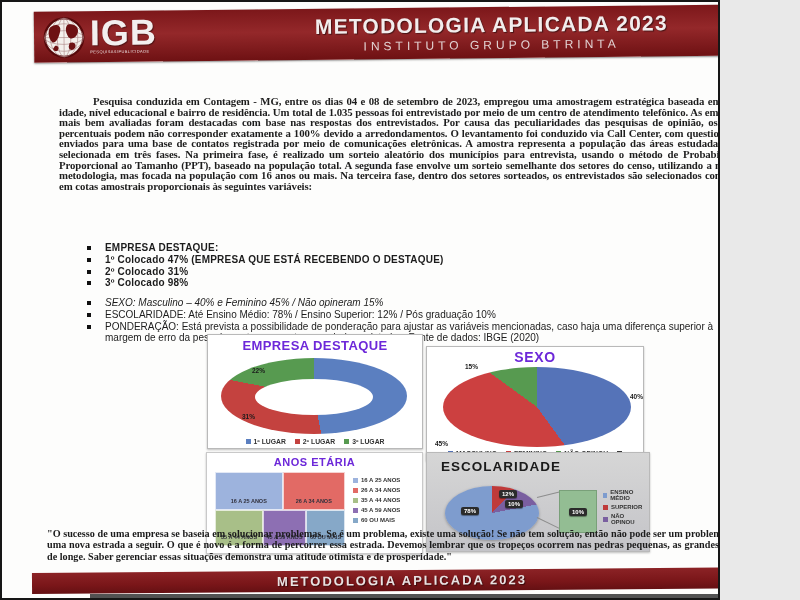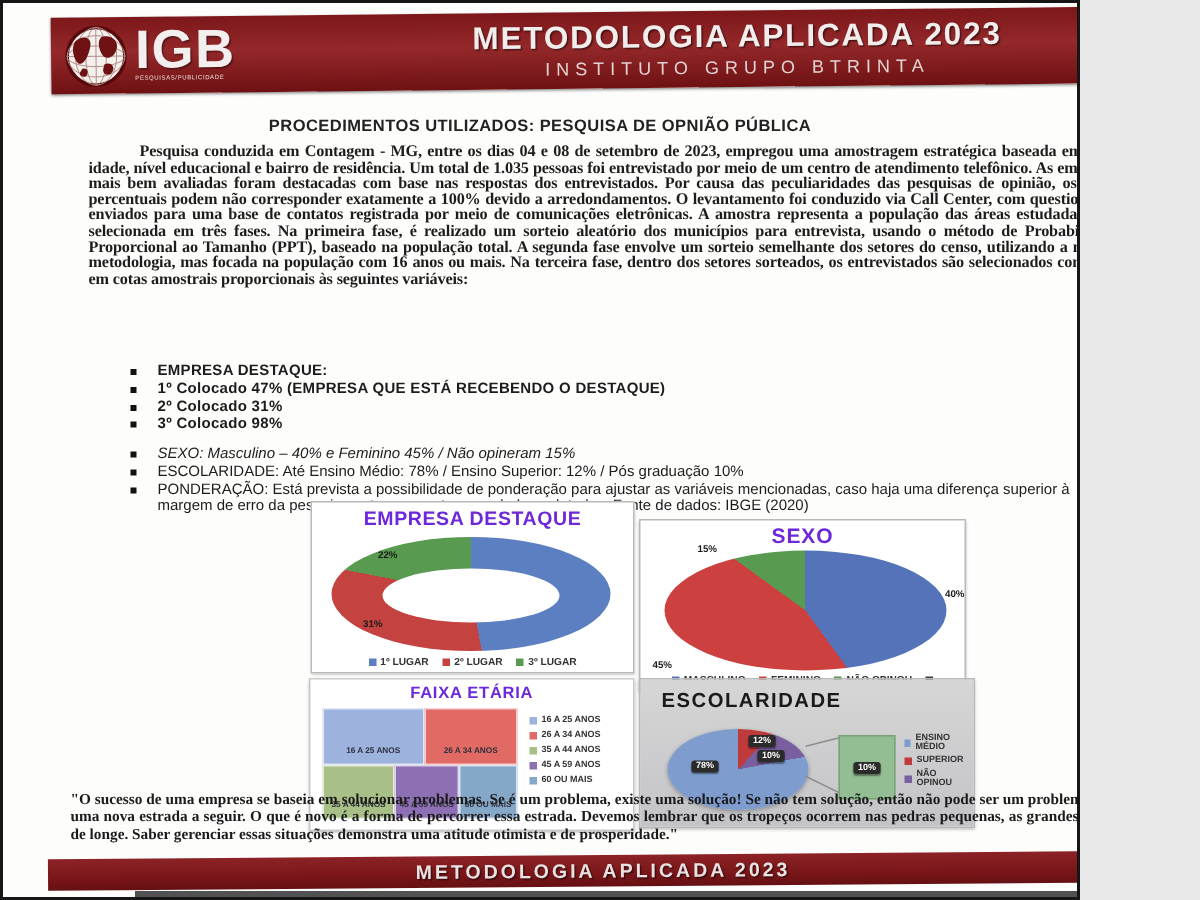--- a/index.html
+++ b/index.html
@@ -109,21 +109,20 @@
         <div class="logo-txt">IGB</div>
         <div class="logo-sub">PESQUISAS/PUBLICIDADE</div>
       </div>
     </div>
     <div class="banner-center">
       <div class="banner-title">METODOLOGIA APLICADA 2023</div>
       <div class="banner-sub">INSTITUTO GRUPO BTRINTA</div>
     </div>
   </div>
 
-  <div class="doc-title">PROCEDIMENTOS UTILIZADOS: PESQUISA DE OPNIÃO PÚBLICA</div>
   <div class="intro">Pesquisa conduzida em  Contagem - MG, entre os dias 04 e 08 de setembro de 2023, empregou uma amostragem estratégica baseada em sexo, idade, nível educacional e bairro de residência. Um total de 1.035 pessoas foi entrevistado por meio de um centro de atendimento telefônico. As empresas mais bem avaliadas foram destacadas com base nas respostas dos entrevistados. Por causa das peculiaridades das pesquisas de opinião, os totais percentuais podem não corresponder exatamente a 100% devido a arredondamentos. O levantamento foi conduzido via Call Center, com questionários enviados para uma base de contatos registrada por meio de comunicações eletrônicas. A amostra representa a população das áreas estudadas e foi selecionada em três fases. Na primeira fase, é realizado um sorteio aleatório dos municípios para entrevista, usando o método de Probabilidade Proporcional ao Tamanho (PPT), baseado na população total. A segunda fase envolve um sorteio semelhante dos setores do censo, utilizando a mesma metodologia, mas focada na população com 16 anos ou mais. Na terceira fase, dentro dos setores sorteados, os entrevistados são selecionados com base em cotas amostrais proporcionais às seguintes variáveis:</div>
 
   <ul class="bullets">
     <li class="b1">EMPRESA DESTAQUE:</li>
     <li class="b1">1º Colocado 47% (EMPRESA QUE ESTÁ RECEBENDO O DESTAQUE)</li>
     <li class="b1">2º Colocado 31%</li>
     <li class="b1">3º Colocado 98%</li>
     <li class="gap">SEXO: Masculino – 40% e Feminino 45% / Não opineram 15%</li>
     <li>ESCOLARIDADE: Até Ensino Médio: 78% / Ensino Superior: 12% / Pós graduação 10%</li>
     <li>PONDERAÇÃO: Está prevista a possibilidade de ponderação para ajustar as variáveis mencionadas, caso haja uma diferença superior à margem de erro da pesquisa entre a amostra e os dados coletados. Fonte de dados: IBGE (2020)</li>
@@ -168,21 +167,21 @@
         </span>
       <span class="legend-item">
           <span class="swatch" style="background: rgb(87, 154, 80);"></span>
           <span>NÃO OPINOU</span>
         </span>
       <span class="swatch" style="background:#3a3a3a;"></span>
     </div>
   </div>
 
   <div class="card" id="card-faixa">
-    <div class="c-title">FAIXA ETÁRIA</div>
+    <div class="c-title">ANOS ETÁRIA</div>
     <div class="treemap">
       <div class="tm-row tm-row1">
         <div class="tm-block" style="width: 52%; background: rgb(157, 179, 221);">
             <span>16 A 25 ANOS</span>
           </div>
         <div class="tm-block" style="width: 48%; background: rgb(226, 106, 101);">
             <span>26 A 34 ANOS</span>
           </div>
       </div>
       <div class="tm-row tm-row2">

